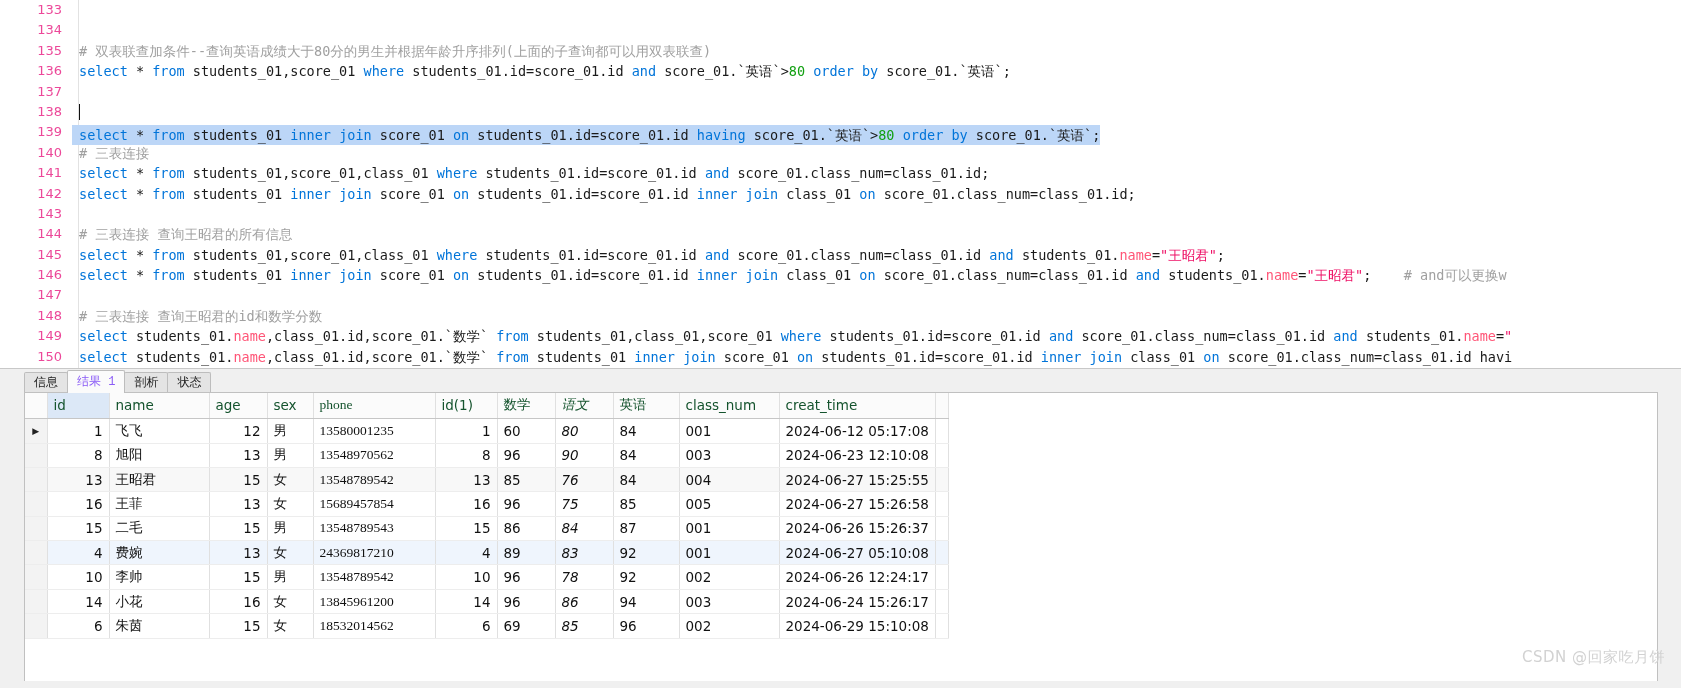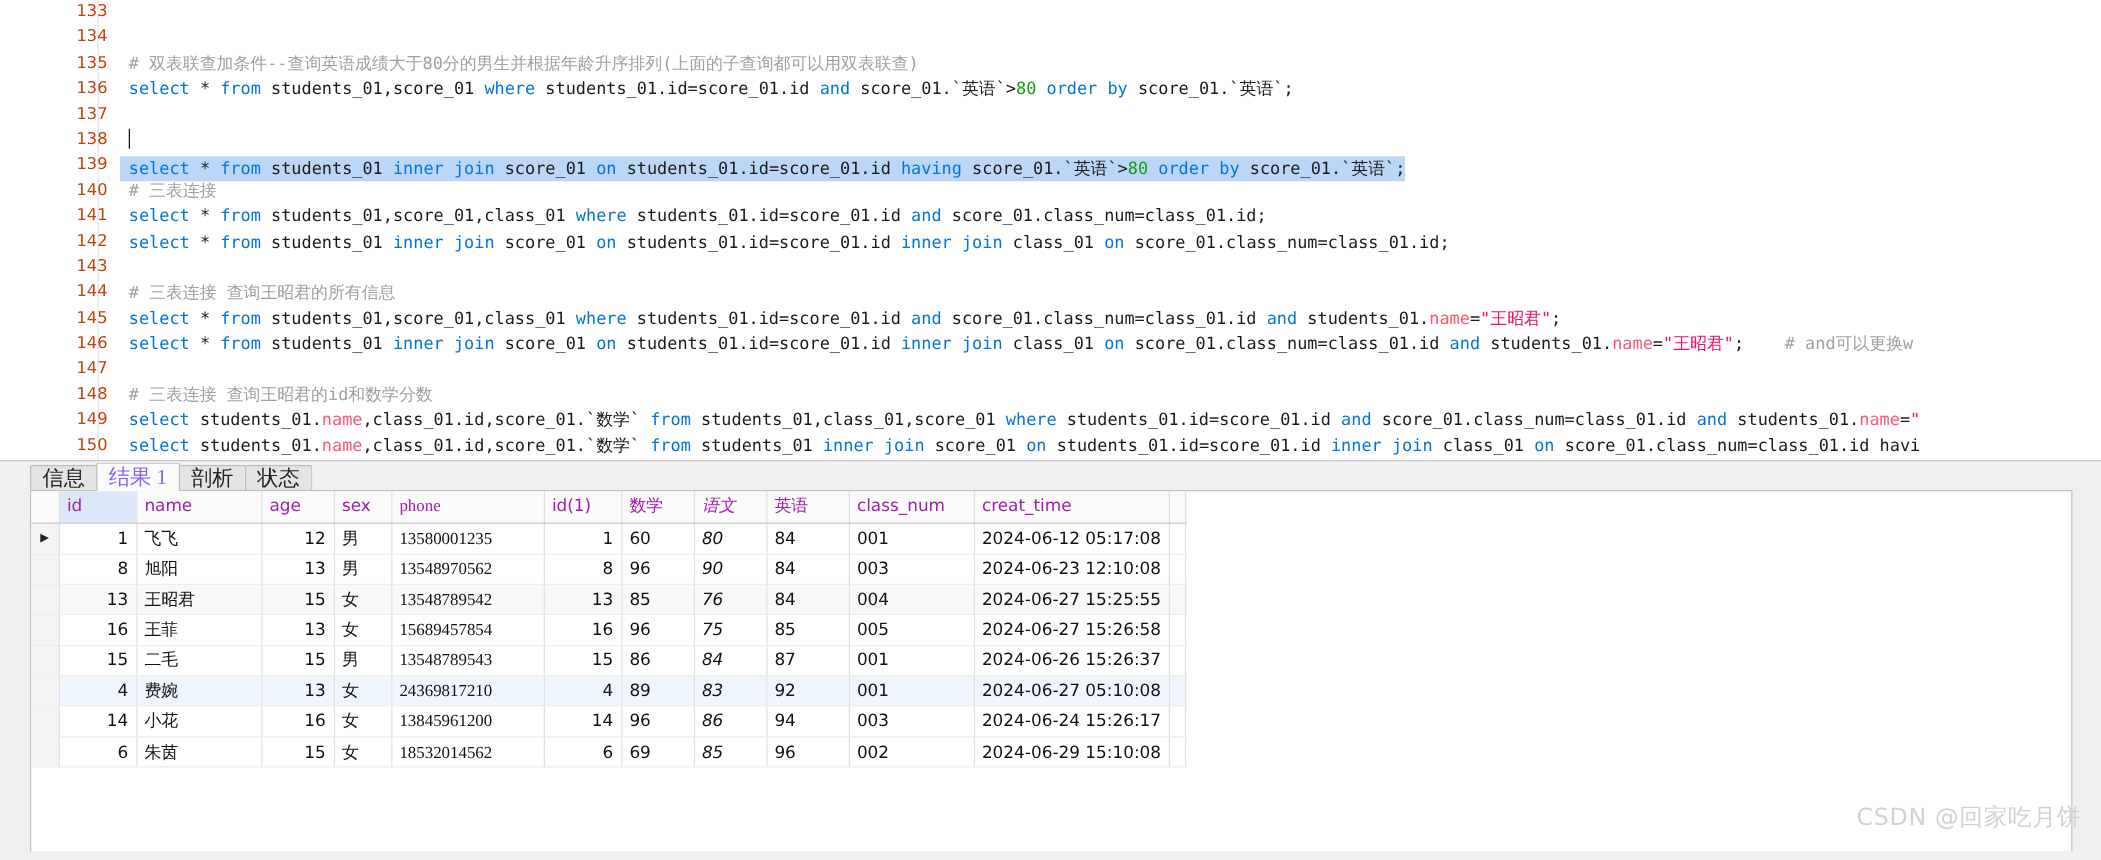--- a/index.html
+++ b/index.html
@@ -18,24 +18,24 @@
   .gutter{
     position:absolute;left:0;top:0;width:78px;height:368px;
     background:#ffffff;border-right:1px solid #e2e2e2;
   }
   .code-area{position:absolute;left:0;top:0;width:1681px;height:368px;}
   .line{
     position:relative;height:20.4px;line-height:20.4px;white-space:pre;
     font-family:"DejaVu Sans Mono","Liberation Mono",monospace;font-size:13.5px;
   }
   .ln{
-    display:inline-block;width:62px;text-align:right;color:#c2410c;
+    display:inline-block;width:62px;text-align:right;color:#ec4899;
     font-family:"DejaVu Sans","Liberation Sans",sans-serif;font-size:13px;
     vertical-align:top;padding-right:10px;box-sizing:content-box;
-    -webkit-user-select:none;user-select:none;margin-left:24px;
+    -webkit-user-select:none;user-select:none;
   }
   .ltxt{display:inline-block;vertical-align:top;padding-left:7px;color:#1a1a1a;}
   .line.sel .ltxt{background:#bcd6f7;margin-top:43px;}
   .kw{color:#0074d9;}
   .num{color:#12a012;}
   .str{color:#ee1166;}
   .cm{color:#a0a0a0;}
   .fld{color:#ff5577;}
   .caret{
     display:inline-block;width:1px;height:16px;background:#111;
@@ -45,61 +45,61 @@
   
   .results{
     position:absolute;left:0;top:368px;width:1681px;height:320px;
     background:#f0f0f0;border-top:1px solid #c8c8c8;
   }
   .tabbar{
     position:absolute;left:24px;top:2px;height:22px;
     display:flex;align-items:flex-end;
   }
   .tab{
-    height:20px;line-height:20px;padding:0 9px;font-size:17px;color:#222;
+    height:20px;line-height:20px;padding:0 9px;font-size:12px;color:#222;
     background:#e4e4e4;border:1px solid #bdbdbd;border-bottom:none;
     margin-right:-1px;border-radius:2px 2px 0 0;
-    font-family:Liberation Serif, serif;white-space:nowrap;
+    font-family:Liberation Mono, monospace;white-space:nowrap;
   }
   .tab.active{background:#fbfbfb;color:#8b5cf6;position:relative;z-index:3;height:22px;line-height:22px;}
 
   .grid-wrap{
     position:absolute;left:24px;top:23px;width:1634px;height:294px;
     background:#ffffff;border:1px solid #c0c0c0;box-sizing:border-box;overflow:hidden;
   }
   table.grid{border-collapse:collapse;table-layout:fixed;font-size:13.5px;
     font-family:"DejaVu Sans","Liberation Sans",sans-serif;}
   table.grid th,table.grid td{
     border-right:1px solid #e0e0e0;border-bottom:1px solid #ededed;
     padding:0 6px;height:24.4px;overflow:hidden;white-space:nowrap;
     box-sizing:border-box;font-weight:normal;color:#111;
   }
   table.grid thead th{
     background:#fbfbfb;border-bottom:1px solid #c6c6c6;text-align:left;
-    height:25px;color:#a21caf;
+    height:25px;color:#14532d;
   }
   table.grid thead th.selhdr{background:#dce8f7;}
   th.c-marker,td.c-marker{
     width:22px;background:#f3f3f3;border-right:1px solid #cfcfcf;padding:0;
     text-align:center;color:#333;
   }
   .c-id{width:62px;}      .c-name{width:100px;}
   .c-age{width:58px;}     .c-sex{width:46px;}
   .c-phone{width:122px;font-family:Liberation Serif, serif;}  .c-id1{width:62px;}
   .c-math{width:58px;}    .c-cn{width:58px;font-style:italic;}
   .c-en{width:66px;}      .c-cnum{width:100px;}
   .c-time{width:143px;}   .c-rest{width:auto;border-right:none;}
   td.numcell{text-align:right;}
   tr.row-sel td{background:#eff5fd;}
   tr.row-alt td{background:#f8f8f8;}
   tr.row-sel td.c-marker,tr.row-alt td.c-marker{background:#f3f3f3;}
   .arrow{display:inline-block;font-size:9px;line-height:24px;color:#222;}
 
   .watermark{
-    position:absolute;right:16px;bottom:22px;color:#d2d2d2;font-size:19px;
+    position:absolute;right:16px;bottom:22px;color:#d2d2d2;font-size:15px;
     font-family:"DejaVu Sans","Liberation Sans",sans-serif;letter-spacing:.5px;text-align:right;
   }
   .statusstrip{position:absolute;left:0;bottom:0;width:1681px;height:8px;background:#f0f0f0;}
 </style>
 </head>
 <body>
 
 <div class="app">
 
   <div class="editor">
@@ -241,20 +241,35 @@
               <td class="c-id1 numcell">4</td>
               <td class="c-math">89</td>
               <td class="c-cn">83</td>
               <td class="c-en">92</td>
               <td class="c-cnum">001</td>
               <td class="c-time">2024-06-27 05:10:08</td>
               <td class="c-rest"></td>
             </tr>
             <tr class="">
               <td class="c-marker"></td>
+              <td class="c-id numcell">10</td>
+              <td class="c-name">李帅</td>
+              <td class="c-age numcell">15</td>
+              <td class="c-sex">男</td>
+              <td class="c-phone">13548789542</td>
+              <td class="c-id1 numcell">10</td>
+              <td class="c-math">96</td>
+              <td class="c-cn">78</td>
+              <td class="c-en">92</td>
+              <td class="c-cnum">002</td>
+              <td class="c-time">2024-06-26 12:24:17</td>
+              <td class="c-rest"></td>
+            </tr>
+            <tr class="">
+              <td class="c-marker"></td>
               <td class="c-id numcell">14</td>
               <td class="c-name">小花</td>
               <td class="c-age numcell">16</td>
               <td class="c-sex">女</td>
               <td class="c-phone">13845961200</td>
               <td class="c-id1 numcell">14</td>
               <td class="c-math">96</td>
               <td class="c-cn">86</td>
               <td class="c-en">94</td>
               <td class="c-cnum">003</td>

